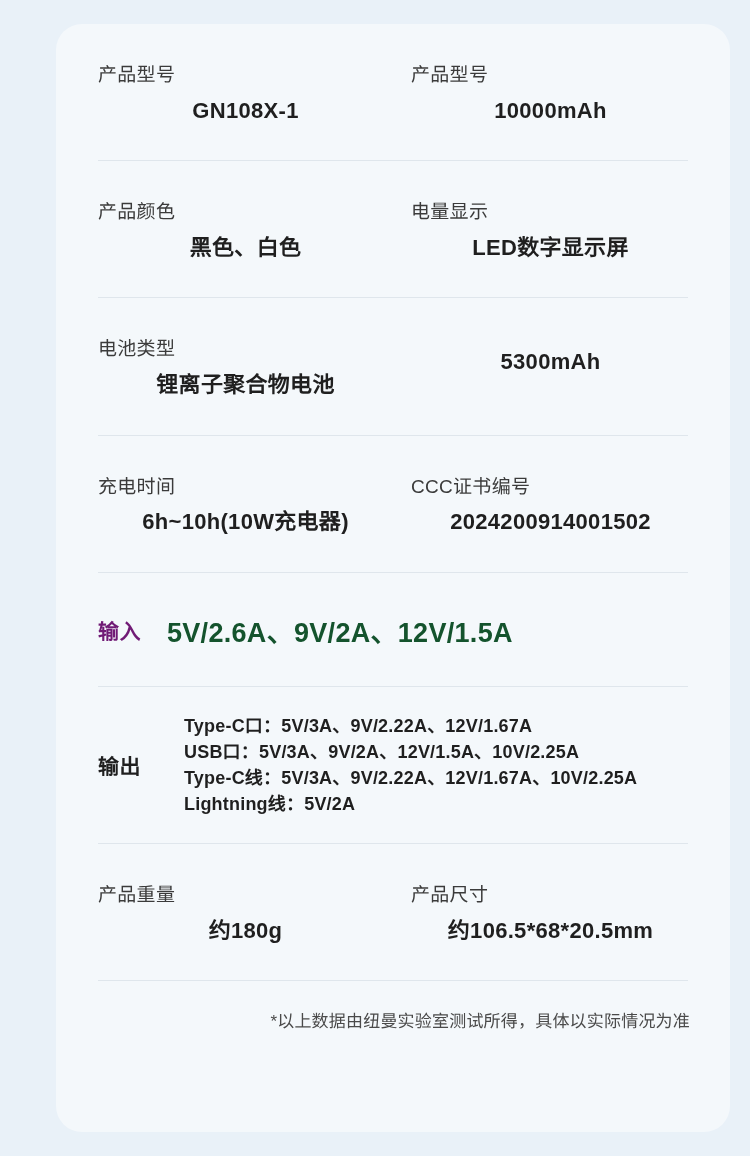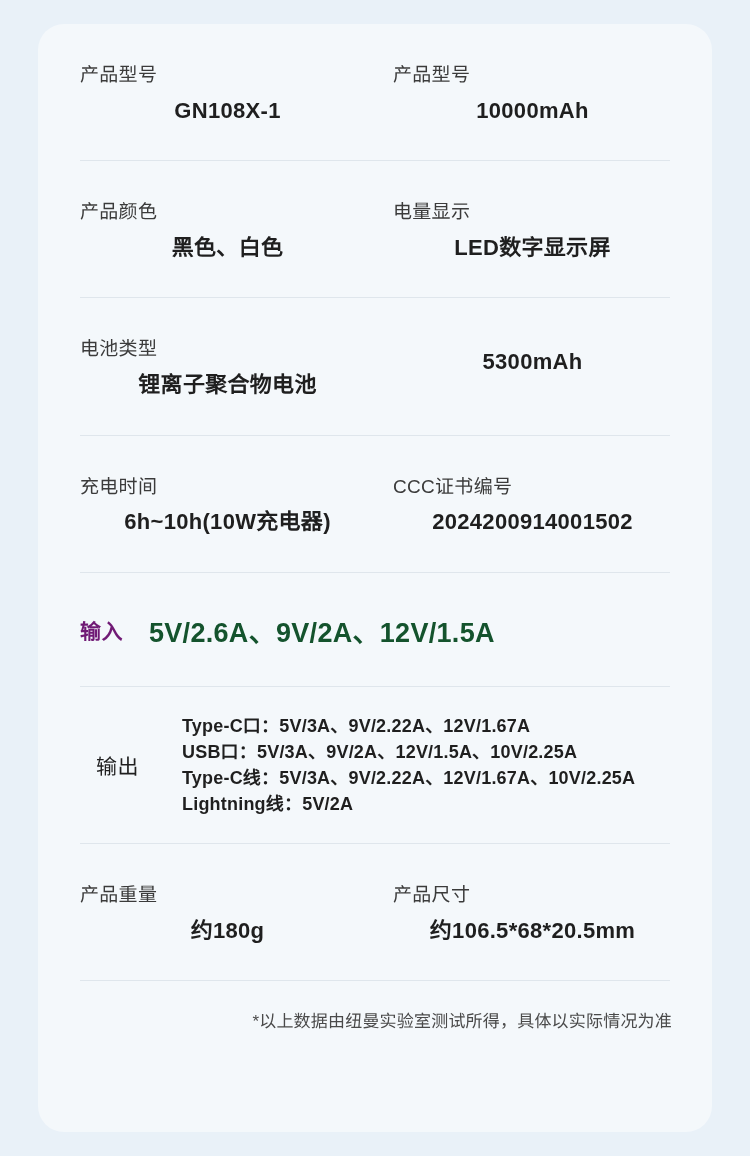--- a/index.html
+++ b/index.html
@@ -9,21 +9,21 @@
   body {
     width: 750px;
     height: 1156px;
     background: #e9f1f8;
     font-family: "Liberation Sans", "DejaVu Sans", sans-serif;
     color: #2b2b2b;
     overflow: hidden;
   }
   .spec-card {
     position: absolute;
-    left: 38px;
+    left: 56px;
     top: 24px;
     width: 674px;
     height: 1108px;
     background: #f4f8fb;
     border-radius: 26px;
     box-sizing: border-box;
     padding: 0 40px;
   }
   .row {
     position: relative;
@@ -87,27 +87,26 @@
   }
 
   
   .output-row {
     padding-top: 26px;
     padding-bottom: 26px;
     align-items: center;
   }
   .output-lbl {
     font-size: 21px;
-    font-weight: normal;
+    font-weight: bold;
     color: #1f1f1f;
     letter-spacing: 0.5px;
     padding-left: 2px;
     width: 72px;
     flex: none;
-    margin-left: 16px;
   }
   .output-list {
     margin-left: 14px;
   }
   .output-list div {
     font-size: 18px;
     font-weight: bold;
     color: #1f1f1f;
     line-height: 26px;
     letter-spacing: 0.2px;

